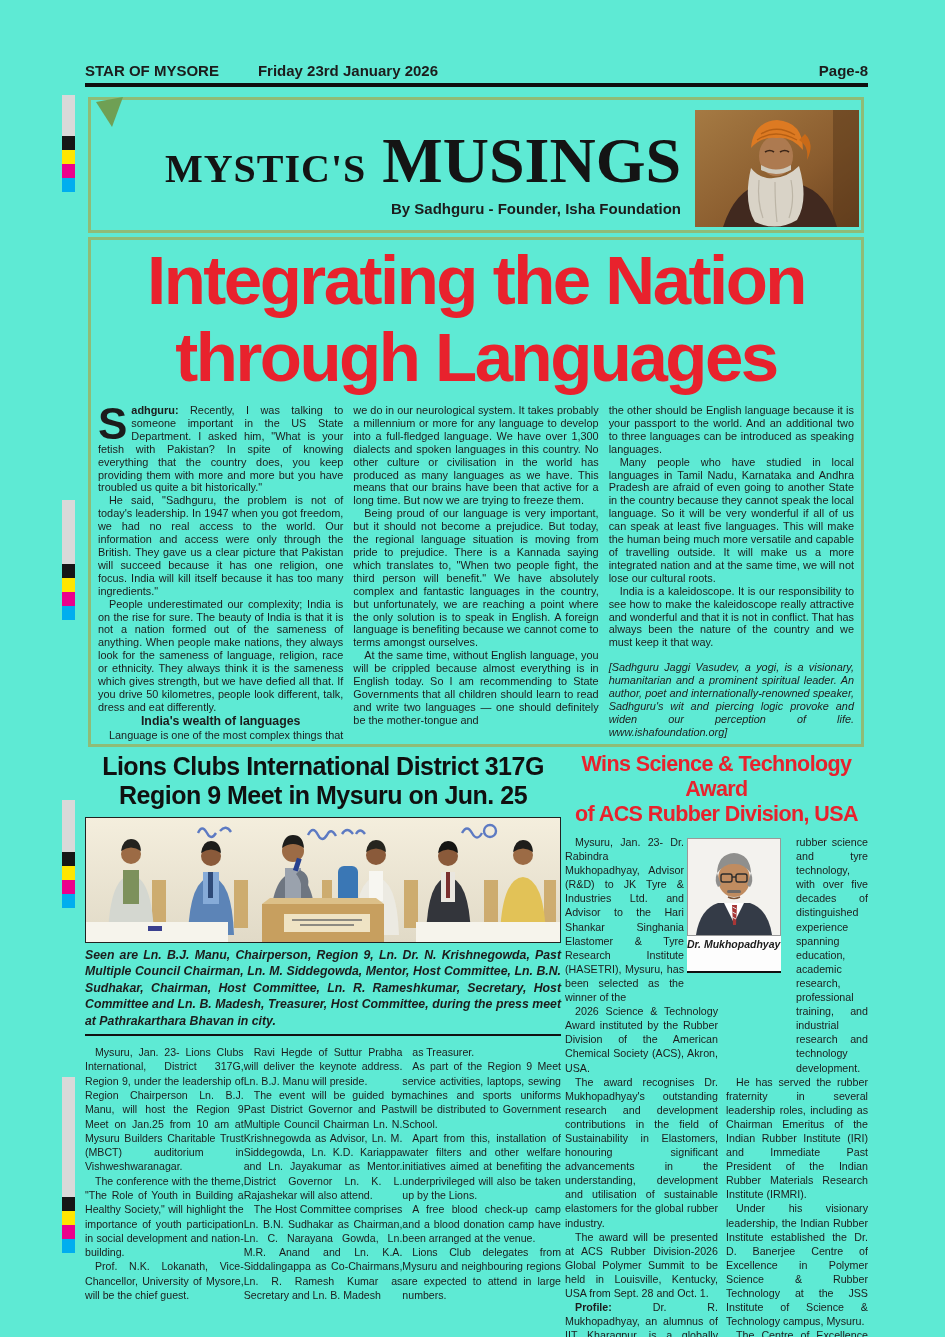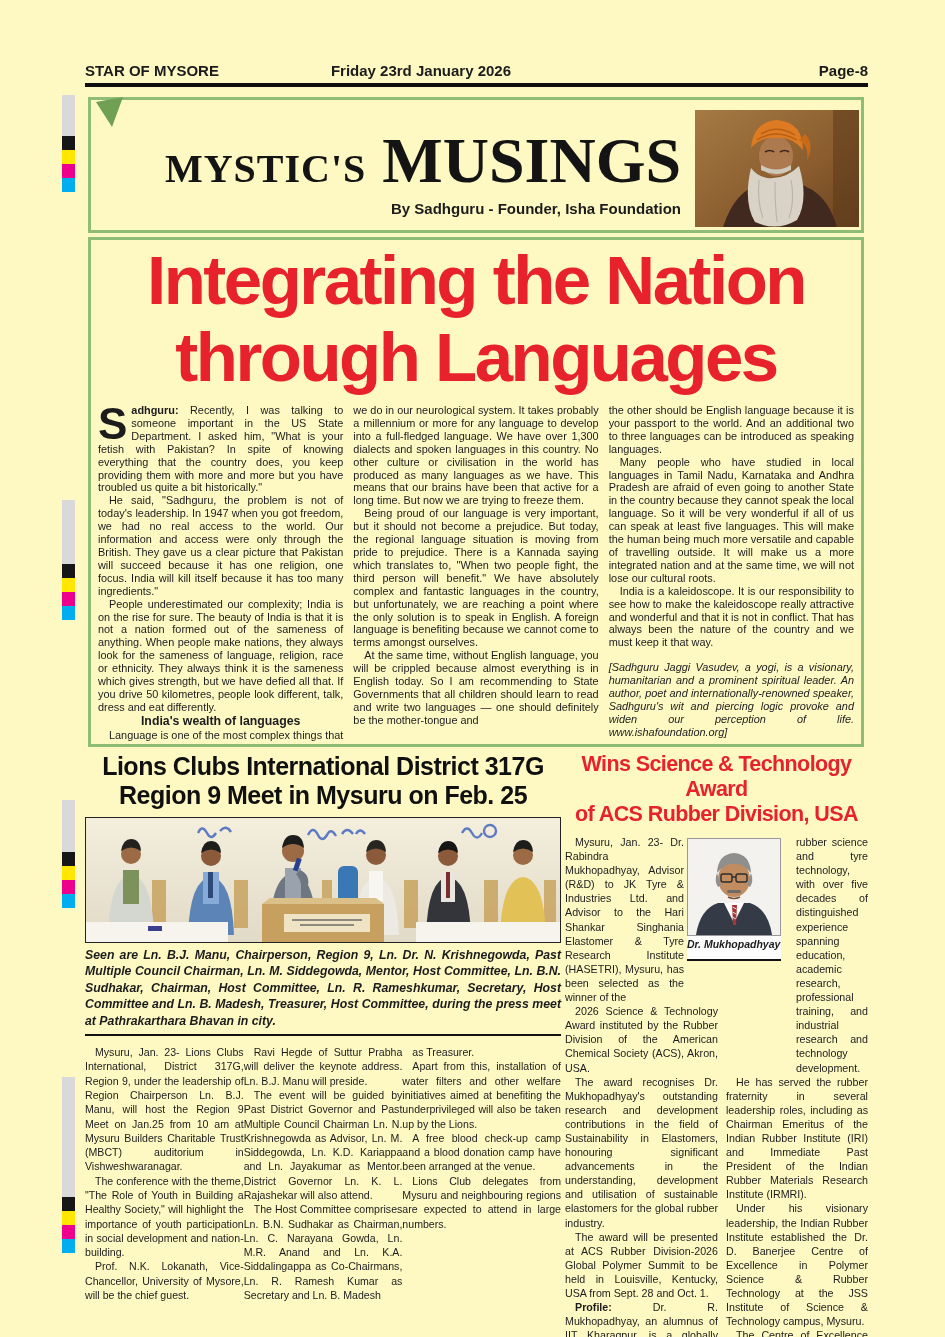--- a/index.html
+++ b/index.html
@@ -1,29 +1,29 @@
 <!DOCTYPE html>
 <html style="--green: #8fbc77; --red: #e8222d; --yellow: #ffe600; --magenta: #ec008c; --cyan: #00aeef;"><head>
 <meta charset="utf-8">
 <style>
   html,body{margin:0;padding:0;background:#ffffff;}
-  .page{position:relative;width:945px;height:1337px;background:#fef9c3;overflow:hidden;
+  .page{position:relative;width:945px;height:1337px;background:#5eead4;overflow:hidden;
         font-family:"Liberation Sans",sans-serif;color:#1c1c1c;}
 
   
   .regmark{position:absolute;left:62px;width:13px;}
   .regmark .bar{width:13px;background:#d9d9d9;}
   .regmark .sq{display:block;width:13px;height:14px;}
   .sq.k{background:#161616;} .sq.y{background:var(--yellow,#ffe600);}
   .sq.m{background:var(--magenta,#ec008c);} .sq.c{background:var(--cyan,#00aeef);}
 
   
   .hdr{position:absolute;left:85px;top:62px;width:783px;display:flex;align-items:baseline;
        font-weight:bold;font-size:15px;}
-  .hdr .date{margin-left:112px;}
+  .hdr .date{margin-left:39px;}
   .hdr .pg{margin-left:auto;padding-left:26px;}
   .hdr-rule{position:absolute;left:85px;top:83px;width:783px;height:4px;background:#0f0f0f;}
 
   
   .mast{position:absolute;left:88px;top:97px;width:770px;height:130px;border:3px solid var(--green,#8fbc77);}
   .flag{position:absolute;left:4px;top:-3px;}
   .mast-title{position:absolute;left:20px;top:24px;width:570px;text-align:right;white-space:nowrap;
               font-family:"Liberation Serif",serif;font-weight:bold;color:#141414;}
   .mast-title .t1{font-size:40px;letter-spacing:1px;}
   .mast-title .t2{font-size:64px;letter-spacing:0px;}
@@ -53,21 +53,21 @@
   .lions .cols .col{flex:1;font-size:10.6px;line-height:14.3px;text-align:justify;}
   .lions .col p{margin:0;text-indent:10px;}
 
   
   .award{position:absolute;left:565px;top:752px;width:303px;}
   .award h2{margin:0 0 8px;text-align:center;color:var(--red,#e8222d);
             font-size:21.5px;line-height:25px;letter-spacing:-0.6px;}
   .award-body{position:relative;}
   .mkp-block{position:absolute;left:122px;top:3px;width:94px;background:#fdfdfd;z-index:2;}
   .mkp-photo{display:block;width:92px;height:96px;border:1px solid #999;}
-  .mkp-cap{font-weight:bold;font-style:italic;font-size:10.5px;padding:2px 0 9px;border-bottom:2px solid #111;}
+  .mkp-cap{font-weight:bold;font-style:italic;font-size:10.5px;padding:2px 0 21px;border-bottom:2px solid #111;}
   .award-cols{display:flex;gap:8px;}
   .acol1{width:153px;}
   .acol2{width:142px;}
   .award p{margin:0;text-indent:10px;font-size:10.7px;line-height:14.1px;text-align:justify;}
   .acol1 .beside{width:119px;text-indent:10px;}
   .acol2 .beside{margin-left:70px;text-indent:0;min-height:166px;}
 </style>
 </head>
 <body>
 
@@ -172,21 +172,21 @@
         <p>Many people who have studied in local languages in Tamil Nadu, Karnataka and Andhra Pradesh are afraid of even going to another State in the country because they cannot speak the local language. So it will be very wonderful if all of us can speak at least five languages. This will make the human being much more versatile and capable of travelling outside. It will make us a more integrated nation and at the same time, we will not lose our cultural roots.</p>
         <p>India is a kaleidoscope. It is our responsibility to see how to make the kaleidoscope really attractive and wonderful and that it is not in conflict. That has always been the nature of the country and we must keep it that way.</p>
         <p class="credit np">[Sadhguru Jaggi Vasudev, a yogi, is a visionary, humanitarian and a prominent spiritual leader. An author, poet and internationally-renowned speaker, Sadhguru's wit and piercing logic provoke and widen our perception of life. www.ishafoundation.org]</p>
       </div>
     </div>
   </section>
 
   <section class="lions">
     <h2>
       <span>Lions Clubs International District 317G</span><br>
-      <span>Region 9 Meet in Mysuru on Feb. 25</span>
+      <span>Region 9 Meet in Mysuru on Jun. 25</span>
     </h2>
     <svg class="lions-photo" viewBox="0 0 474 124" preserveAspectRatio="none">
       <defs>
         <linearGradient id="wall" x1="0" y1="0" x2="0" y2="1">
           <stop offset="0" stop-color="#f4eedd"></stop>
             <stop offset="1" stop-color="#e1dac7"></stop>
         </linearGradient>
       </defs>
       <rect width="474" height="124" fill="url(#wall)"></rect>
 
@@ -273,20 +273,21 @@
         <p>The conference with the theme, "The Role of Youth in Building a Healthy Society," will highlight the importance of youth participation in social development and nation-building.</p>
         <p>Prof. N.K. Lokanath, Vice-Chancellor, University of Mysore, will be the chief guest.</p>
       </div>
       <div class="col">
         <p>Ravi Hegde of Suttur Prabha will deliver the keynote address. Ln. B.J. Manu will preside.</p>
         <p>The event will be guided by Past District Governor and Past Multiple Council Chairman Ln. N. Krishnegowda as Advisor, Ln. M. Siddegowda, Ln. K.D. Kariappa and Ln. Jayakumar as Mentor. District Governor Ln. K. L. Rajashekar will also attend.</p>
         <p>The Host Committee comprises Ln. B.N. Sudhakar as Chairman, Ln. C. Narayana Gowda, Ln. M.R. Anand and Ln. K.A. Siddalingappa as Co-Chairmans, Ln. R. Ramesh Kumar as Secretary and Ln. B. Madesh</p>
       </div>
       <div class="col">
         <p>as Treasurer.</p>
+        <p>As part of the Region 9 Meet service activities, laptops, sewing machines and sports uniforms will be distributed to Government School.</p>
         <p>Apart from this, installation of water filters and other welfare initiatives aimed at benefiting the underprivileged will also be taken up by the Lions.</p>
         <p>A free blood check-up camp and a blood donation camp have been arranged at the venue.</p>
         <p>Lions Club delegates from Mysuru and neighbouring regions are expected to attend in large numbers.</p>
       </div>
     </div>
   </section>
 
   <section class="award">
     <h2>
       <span>Wins Science &amp; Technology Award</span><br>

